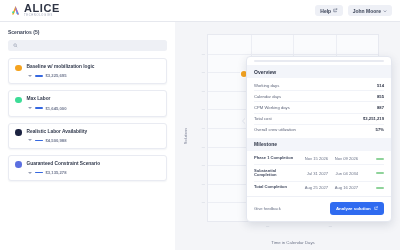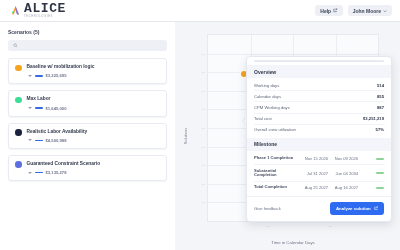--- a/index.html
+++ b/index.html
@@ -17,21 +17,21 @@
   .topbar {
     position: absolute; left: 0; top: 0; width: 400px; height: 22px;
     background: #ffffff; border-bottom: 1px solid #e6e8ee;
     display: flex; align-items: center; justify-content: space-between;
     padding: 0 6px;
   }
   .brand { display: flex; align-items: center; gap: 3px; padding-left: 4px; }
   .logo-mark { width: 11px; height: 11px; position: relative; }
   .logo-mark svg { display: block; }
   .brand-text { display: flex; flex-direction: column; line-height: 1; }
-  .brand-name { font-size: 13px; font-weight: 700; letter-spacing: .6px; color: #2f3545; font-family: Liberation Mono, monospace; }
+  .brand-name { font-size: 11px; font-weight: 700; letter-spacing: .6px; color: #2f3545; }
   .brand-sub { font-size: 2.6px; letter-spacing: .7px; color: #9aa1b4; margin-top: 1px; }
 
   .topright { display: flex; align-items: center; gap: 5px; padding-right: 2px; }
   .pill {
     display: flex; align-items: center; gap: 2px;
     background: #eef0f6; border-radius: 3px;
     padding: 2.5px 5px; font-size: 5px; color: #3b4357; font-weight: 600;
   }
   .pill .ic { display: inline-flex; }
 

